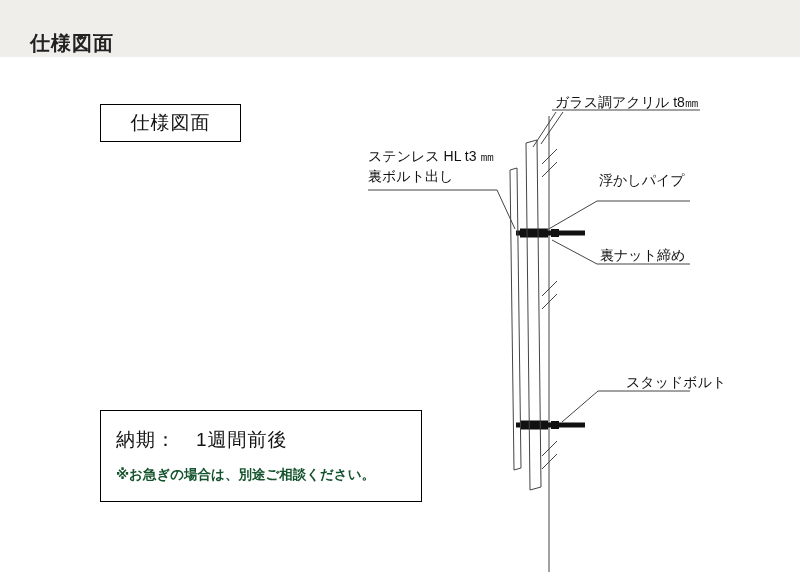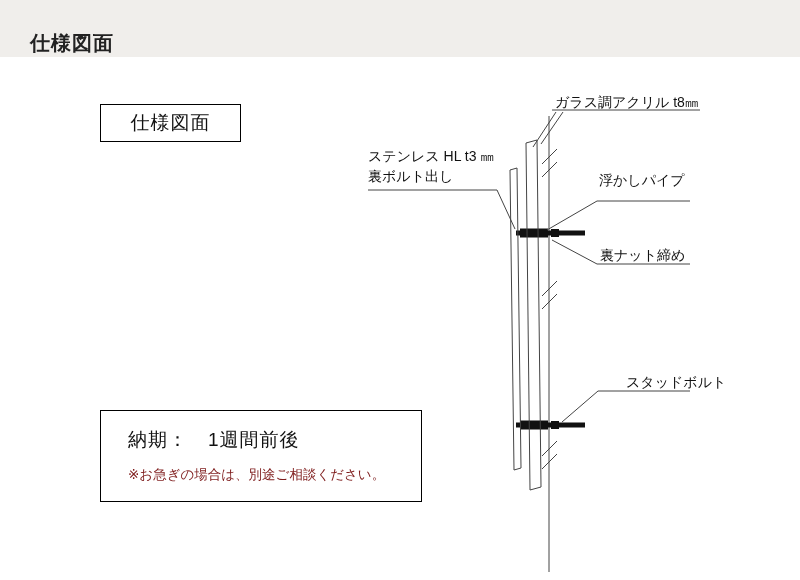--- a/index.html
+++ b/index.html
@@ -30,24 +30,24 @@
   .ann { position:absolute; font-size:14px; color:#111; white-space:nowrap; }
   .ann-acrylic   { left:555px; top:94px; }
   .ann-stainless { left:368px; top:146px; line-height:20px; }
   .ann-pipe      { left:599px; top:172px;font-family:Liberation Mono, monospace; }
   .ann-nut       { left:600px; top:247px; }
   .ann-stud      { left:601px; top:374px;margin-left:25px; }
 
   .delivery-box {
     position:absolute; left:100px; top:410px; width:322px; height:92px;
     border:1px solid #000; background:#fff;
-    padding:16px 0 0 27px;
+    padding:16px 0 0 15px;
   }
   .lead-time { font-size:19px; letter-spacing:1px; margin-bottom:13px; color:#111; }
-  .note { font-size:13.5px; color:#7f1d1d; }
+  .note { font-size:13.5px; color:#14532d;font-weight:bold; }
 
   svg line, svg polygon { stroke:#444; stroke-width:1; }
   svg polygon { fill:none; }
   svg .leader { stroke:#555; }
   svg .solid { fill:#111; stroke:none; }
 </style>
 </head>
 <body>
 
 <div class="page">

